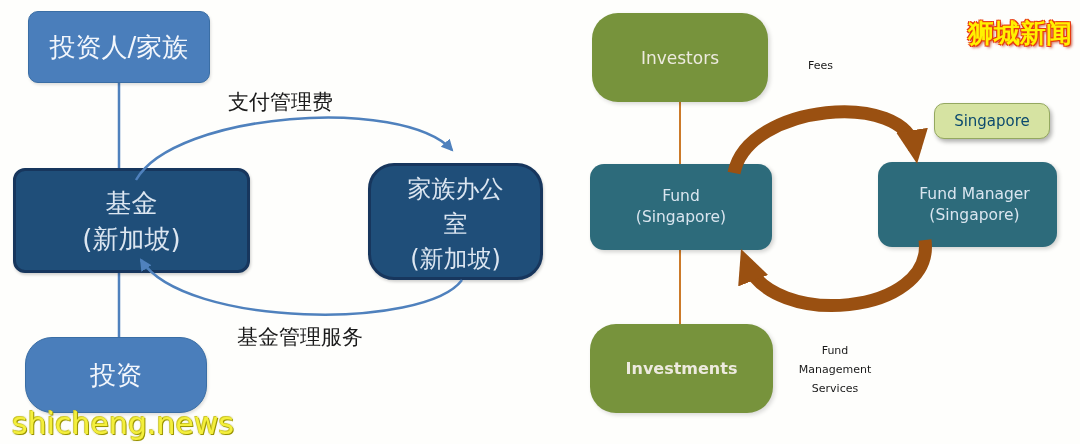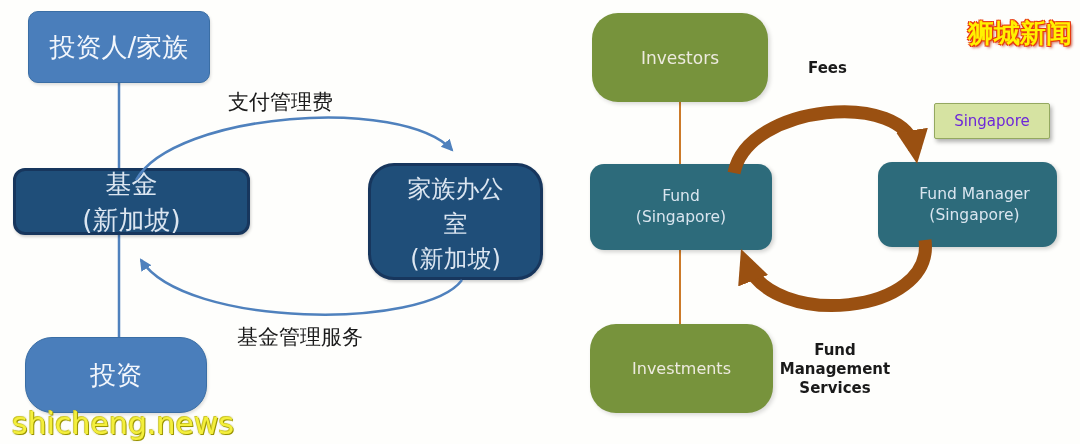--- a/index.html
+++ b/index.html
@@ -17,28 +17,28 @@
   .box{position:absolute;display:flex;flex-direction:column;align-items:center;justify-content:center;
        text-align:center;z-index:1;box-sizing:border-box;}
   .blue-soft{background:var(--light_blue);border:1px solid #3A6EA5;border-radius:10px;
        color:#F2F6FC;box-shadow:1px 2px 3px rgba(0,0,0,.12);}
   .blue-dark{background:var(--dark_blue);border:3px solid var(--dark_blue_border);border-radius:12px;
        color:#DCE6F1;box-shadow:1px 2px 3px rgba(0,0,0,.18);}
   .olive{background:var(--olive_green);border-radius:26px;color:#EDEADF;
        box-shadow:2px 2px 4px rgba(0,0,0,.15);}
   .teal{background:var(--teal);border-radius:14px;color:#D9E5EF;
        box-shadow:2px 2px 4px rgba(0,0,0,.18);}
-  .tag{background:var(--light_green_tag);border:1px solid var(--tag_border);border-radius:2px;
-       color:#6d28d9;box-shadow:2px 3px 4px rgba(0,0,0,.3);}
+  .tag{background:var(--light_green_tag);border:1px solid var(--tag_border);border-radius:10px;
+       color:#0c4a6e;box-shadow:2px 3px 4px rgba(0,0,0,.3);}
   .cn-big{font-size:26px;line-height:36px;}
   .cn-mid{font-size:24px;line-height:35px;}
   .en{font-size:15.5px;line-height:21px;}
   .flabel{position:absolute;z-index:2;color:#1a1a1a;}
   .cn-label{font-size:21px;}
-  .en-label{font-size:15px;font-weight:bold;}
+  .en-label{font-size:11px;font-weight:normal;}
   .blue-line{stroke:var(--arrow_blue);stroke-width:2.5;}
   .orange-line{stroke:var(--connector_orange);stroke-width:2;}
   .blue-arc{fill:none;stroke:var(--arrow_blue);stroke-width:2.5;}
   .brown-arc{fill:none;stroke:var(--arrow_brown);stroke-width:13;}
   .blue-head{fill:var(--arrow_blue);}
   .brown-head{fill:var(--arrow_brown);}
   .wm-top{position:absolute;right:8px;top:16px;z-index:5;font-size:26px;font-weight:bold;
        color:var(--watermark_yellow);
        text-shadow:1px 1px 0 var(--watermark_red),-1px -1px 0 var(--watermark_red),
                    1px -1px 0 var(--watermark_red),-1px 1px 0 var(--watermark_red),
@@ -53,21 +53,21 @@
 
   <svg class="layer" id="lines-layer" viewBox="0 0 1080 444" width="1080" height="444">
     <line class="blue-line" x1="119" y1="80" x2="119" y2="340"></line>
     <line class="orange-line" x1="680" y1="100" x2="680" y2="326"></line>
   </svg>
 
   <div class="box blue-soft cn-big" style="left:28px;top:11px;width:182px;height:72px;">
     <div>投资人/家族</div>
   </div>
 
-  <div class="box blue-dark cn-big" style="left:13px;top:168px;width:237px;height:67px;">
+  <div class="box blue-dark cn-big" style="left:13px;top:168px;width:237px;height:105px;">
     <div>基金</div>
     <div>(新加坡)</div>
   </div>
 
   <div class="box blue-dark cn-mid" style="left:368px;top:163px;width:175px;height:117px;border-radius:26px;justify-content:flex-end;">
     <div>家族办公</div>
     <div>室</div>
     <div>(新加坡)</div>
   </div>
 
@@ -85,21 +85,21 @@
   <div class="box teal en" style="left:590px;top:164px;width:182px;height:86px;">
     <div>Fund</div>
     <div>(Singapore)</div>
   </div>
 
   <div class="box teal en" style="left:878px;top:162px;width:179px;height:85px;padding-left:14px;">
     <div>Fund Manager</div>
     <div>(Singapore)</div>
   </div>
 
-  <div class="box olive" style="left:590px;top:324px;width:183px;height:89px;font-size:16px;">
+  <div class="box olive" style="left:590px;top:324px;width:183px;height:89px;font-size:16px;font-weight:bold;">
     <div>Investments</div>
   </div>
 
   <div class="box tag" style="left:934px;top:103px;width:116px;height:36px;font-size:15px;z-index:2;">
     <div>Singapore</div>
   </div>
 
   <div class="flabel en-label" style="left:808px;top:59px;">Fees</div>
   <div class="flabel en-label" style="left:778px;top:341px;width:114px;text-align:center;line-height:19px;">
     <div>Fund</div>

